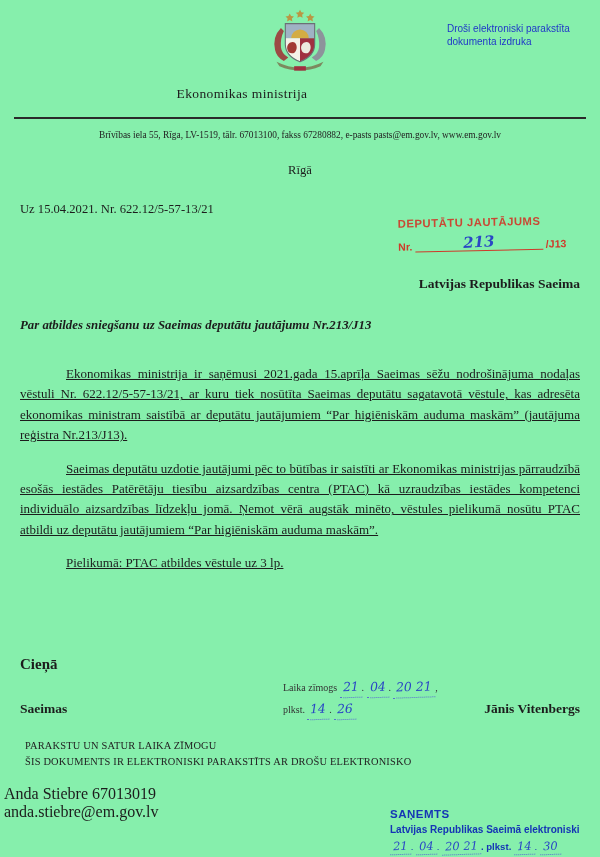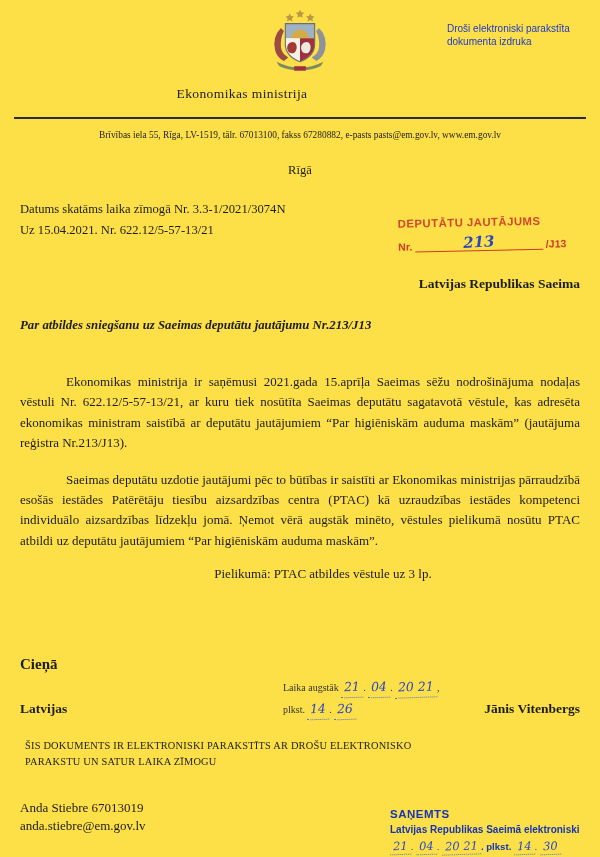--- a/index.html
+++ b/index.html
@@ -1,16 +1,16 @@
 <!DOCTYPE html>
 <html><head>
 <meta charset="utf-8">
 <style>
   html,body{margin:0;padding:0;background:#ffffff;}
-  .page{position:relative;width:600px;height:857px;background:#fde047;font-family:"Liberation Serif",serif;color:#1c1c1c;overflow:hidden;}
+  .page{position:relative;width:600px;height:857px;background:#86efac;font-family:"Liberation Serif",serif;color:#1c1c1c;overflow:hidden;}
 
   .top-note{position:absolute;left:447px;top:22px;width:150px;font-family:"Liberation Sans",sans-serif;
             font-size:10px;line-height:13px;color:#2038c8;}
   .crest{position:absolute;left:256px;top:6px;}
   .ministry{position:absolute;left:0;top:86px;width:484px;text-align:center;font-size:13.5px;letter-spacing:.4px;}
   .rule{position:absolute;left:14px;right:14px;top:117px;height:2px;background:#2a2a2a;}
   .addr{position:absolute;left:0;top:130px;width:600px;text-align:center;font-size:9.4px;color:#222;}
   .city{position:absolute;left:0;top:163px;width:600px;text-align:center;font-size:12.6px;}
   .refs{position:absolute;left:20px;top:199px;font-size:12.6px;line-height:21px;}
 
@@ -21,32 +21,32 @@
   .red-stamp .blank{flex:1;border-bottom:1.6px solid #cf3a2a;text-align:center;margin:0 3px;line-height:13px;}
 
   .hand{font-family:"DejaVu Serif",serif;font-style:italic;color:#2a47c5;display:inline-block;transform:rotate(-2deg);}
   .red-stamp .hand{font-size:15px;}
   .u{border-bottom:1px dotted #5a6fd0;padding:0 3px;}
 
   .recipient{position:absolute;right:20px;top:276px;font-size:13.5px;font-weight:bold;text-align:right;}
   .subject{position:absolute;left:20px;top:318px;font-size:12.8px;font-weight:bold;font-style:italic;}
 
   .body-text{position:absolute;left:20px;top:356px;width:560px;font-size:13px;line-height:20.4px;text-align:justify;}
-  .body-text p{margin:16px 0 13px;text-indent:46px;}
-  .body-text p.attach{margin-top:12px;text-align:center;}
+  .body-text p{margin:8px 0 13px;text-indent:46px;text-decoration:underline;}
+  .body-text p.attach{margin-top:12px;text-align:left;}
 
   .closing{position:absolute;left:20px;top:656px;font-size:15px;font-weight:bold;}
   .sig-title{position:absolute;left:20px;top:701px;font-size:13.5px;font-weight:bold;}
   .sig-name{position:absolute;right:20px;top:701px;font-size:13.5px;font-weight:bold;}
 
   .laika{position:absolute;left:283px;top:676px;font-size:10px;color:#333;line-height:21px;white-space:nowrap;}
   .laika .hand{font-size:12.5px;}
 
   .esign{position:absolute;left:25px;top:738px;font-size:10.4px;line-height:16px;letter-spacing:.2px;color:#222;}
-  .contact{position:absolute;left:20px;top:785px;font-size:13px;line-height:18px;margin-top:14px;}
+  .contact{position:absolute;left:4px;top:785px;font-size:16px;line-height:18px;}
 
   .recv{position:absolute;left:390px;top:806px;width:205px;font-family:"Liberation Sans",sans-serif;
         color:#1535b5;font-size:9.6px;line-height:16px;}
   .recv .t1{font-weight:bold;font-size:11.5px;letter-spacing:.5px;}
   .recv .t2{font-weight:bold;font-size:10px;}
   .recv .hand{font-size:11.5px;color:#2a47c5;}
   .recv .lbl{font-weight:bold;}
 </style>
 </head>
 <body>
@@ -78,21 +78,20 @@
       <path d="M52 82h16v6H52z" fill="#a03040"></path>
     </svg>
   </div>
 
   <div class="ministry">Ekonomikas ministrija</div>
   <div class="rule"></div>
   <div class="addr">Brīvības iela 55, Rīga, LV-1519, tālr. 67013100, fakss 67280882, e-pasts pasts@em.gov.lv, www.em.gov.lv</div>
   <div class="city">Rīgā</div>
 
   <div class="refs">
-    <div>Datums skatāms laika zīmogā Nr. 3.3-1/2021/3074N</div>
     <div>Uz 15.04.2021. Nr. 622.12/5-57-13/21</div>
   </div>
 
   <div class="red-stamp">
     <div class="t">DEPUTĀTU JAUTĀJUMS</div>
     <div class="row">
       <span>Nr.</span>
       <span class="blank"><span class="hand">213</span></span>
       <span>/J13</span>
     </div>
@@ -101,40 +100,40 @@
   <div class="recipient">Latvijas Republikas Saeima</div>
   <div class="subject">Par atbildes sniegšanu uz Saeimas deputātu jautājumu Nr.213/J13</div>
 
   <div class="body-text">
     <p>Ekonomikas ministrija ir saņēmusi 2021.gada 15.aprīļa Saeimas sēžu nodrošinājuma nodaļas vēstuli Nr. 622.12/5-57-13/21, ar kuru tiek nosūtīta Saeimas deputātu sagatavotā vēstule, kas adresēta ekonomikas ministram saistībā ar deputātu jautājumiem “Par higiēniskām auduma maskām” (jautājuma reģistra Nr.213/J13).</p>
     <p>Saeimas deputātu uzdotie jautājumi pēc to būtības ir saistīti ar Ekonomikas ministrijas pārraudzībā esošās iestādes Patērētāju tiesību aizsardzības centra (PTAC) kā uzraudzības iestādes kompetenci individuālo aizsardzības līdzekļu jomā. Ņemot vērā augstāk minēto, vēstules pielikumā nosūtu PTAC atbildi uz deputātu jautājumiem “Par higiēniskām auduma maskām”.</p>
     <p class="attach">Pielikumā: PTAC atbildes vēstule uz 3 lp.</p>
   </div>
 
   <div class="closing">Cieņā</div>
-  <div class="sig-title">Latvijas</div>
+  <div class="sig-title">Saeimas</div>
   <div class="sig-name">Jānis Vitenbergs</div>
 
   <div class="laika">
     <div>
-      <span>Laika augstāk</span>
+      <span>Laika zīmogs</span>
       <span class="hand u">21</span><span>.</span>
       <span class="hand u">04</span><span>.</span>
       <span class="hand u">20 21</span><span>,</span>
     </div>
     <div>
       <span>plkst.</span>
       <span class="hand u">14</span><span>.</span>
       <span class="hand u">26</span>
     </div>
   </div>
 
   <div class="esign">
+    <div>PARAKSTU UN SATUR LAIKA ZĪMOGU</div>
     <div>ŠIS DOKUMENTS IR ELEKTRONISKI PARAKSTĪTS AR DROŠU ELEKTRONISKO</div>
-    <div>PARAKSTU UN SATUR LAIKA ZĪMOGU</div>
   </div>
 
   <div class="contact">
     <div>Anda Stiebre 67013019</div>
     <div>anda.stiebre@em.gov.lv</div>
   </div>
 
   <div class="recv">
     <div class="t1">SAŅEMTS</div>
     <div class="t2">Latvijas Republikas Saeimā elektroniski</div>

